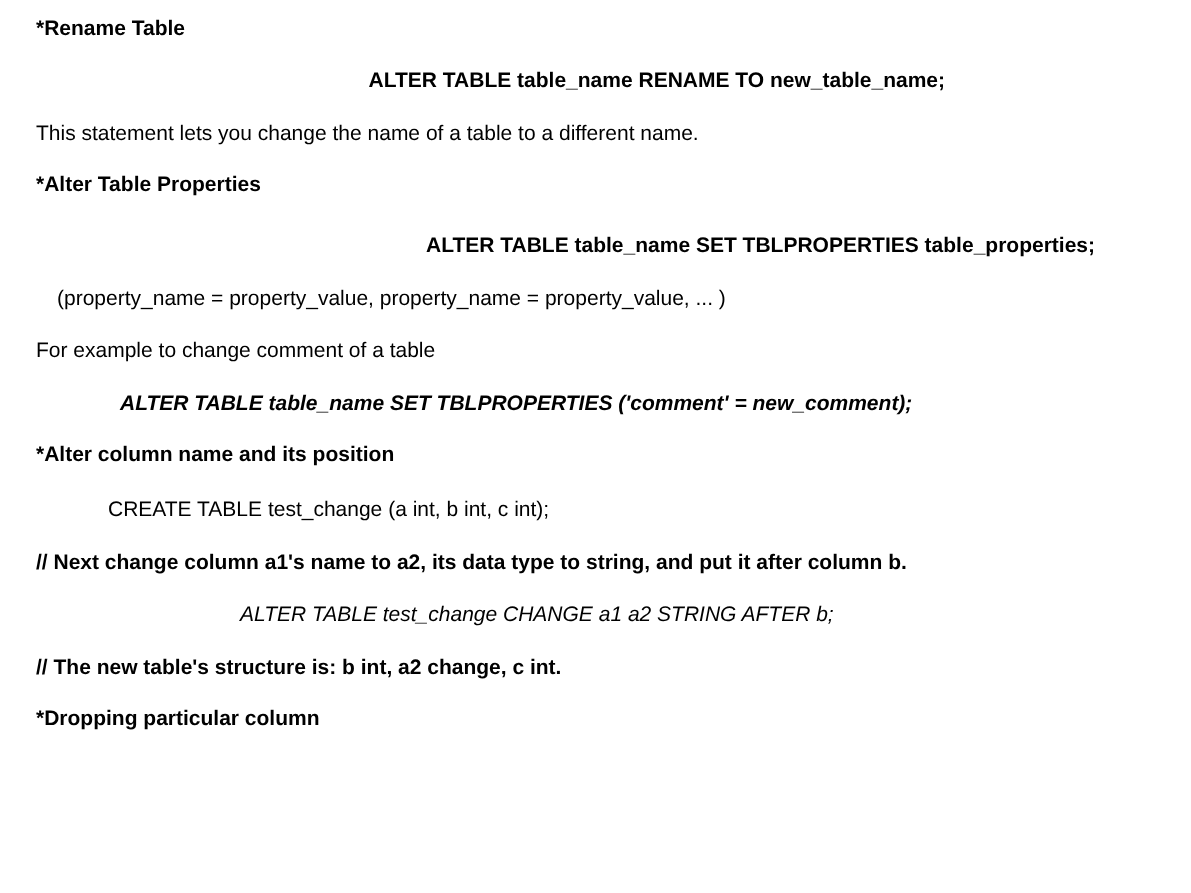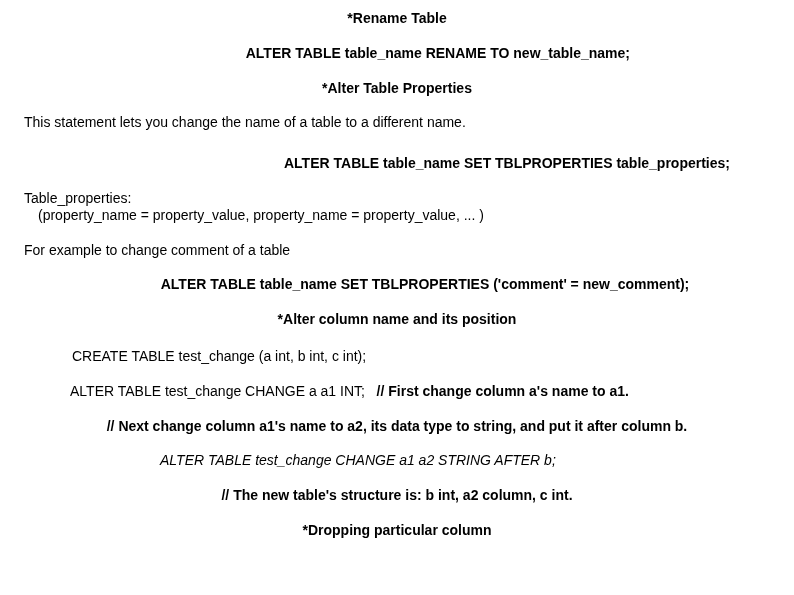--- a/index.html
+++ b/index.html
@@ -12,64 +12,58 @@
     width: 794px;
     height: 595px;
   }
   .page {
     padding: 10px 24px 0 24px;
     line-height: 1.2;
   }
   .row {
     margin-bottom: 18px;
   }
-  .bold { font-weight: bold; text-align: center; }
+  .bold { font-weight: bold; }
   .center { text-align: right; }
   .indent1 { padding-left: 14px; }
   .indent2 { padding-left: 48px; margin-top: 20px; }
   .indent3 { padding-left: 46px; }
-  .indent-code { padding-left: 56px; }
+  .indent-code { padding-left: 56px; font-style: italic; }
   .indent-big { padding-left: 136px; font-style: italic; }
   .inline-block { display: inline; }
 </style>
 </head>
 <body>
 
 <div class="page">
 
   <div class="row bold">*Rename Table</div>
 
   <div class="row bold center" style="padding-right:140px;">ALTER TABLE table_name RENAME TO new_table_name;</div>
 
+  <div class="row">This statement lets you change the name of a table to a different name.</div>
+
   <div class="row bold">*Alter Table Properties</div>
-
-  <div class="row">This statement lets you change the name of a table to a different name.</div>
 
   <div class="row bold center" style="padding-right:40px;margin-top:24px;">ALTER TABLE table_name SET TBLPROPERTIES table_properties;</div>
 
   <div class="row">
-    <div>Table_properties:</div>
     <div class="indent1">(property_name = property_value, property_name = property_value, ... )</div>
   </div>
 
   <div class="row">For example to change comment of a table</div>
 
   <div class="row bold indent-code">ALTER TABLE table_name SET TBLPROPERTIES ('comment' = new_comment);</div>
 
   <div class="row bold">*Alter column name and its position</div>
 
   <div class="row indent2">CREATE TABLE test_change (a int, b int, c int);</div>
 
-  <div class="row indent3">
-    <span class="inline-block">ALTER TABLE test_change CHANGE a a1 INT;</span>
-    <span> &nbsp;</span>
-    <span class="bold inline-block">// First change column a's name to a1.</span>
-  </div>
 
   <div class="row bold">// Next change column a1's name to a2, its data type to string, and put it after column b.</div>
 
   <div class="row indent-big">ALTER TABLE test_change CHANGE a1 a2 STRING AFTER b;</div>
 
-  <div class="row bold">// The new table's structure is:  b int, a2 column, c int.</div>
+  <div class="row bold">// The new table's structure is:  b int, a2 change, c int.</div>
 
   <div class="row bold">*Dropping particular column</div>
 
 </div>
 
 </body></html>

